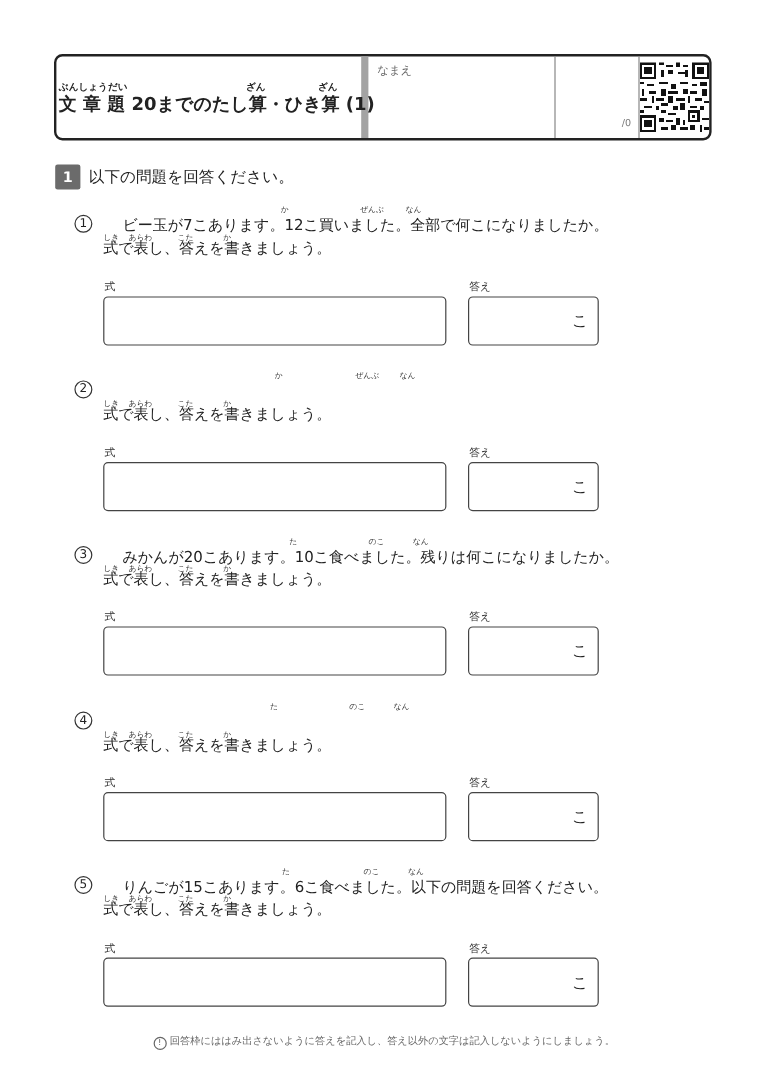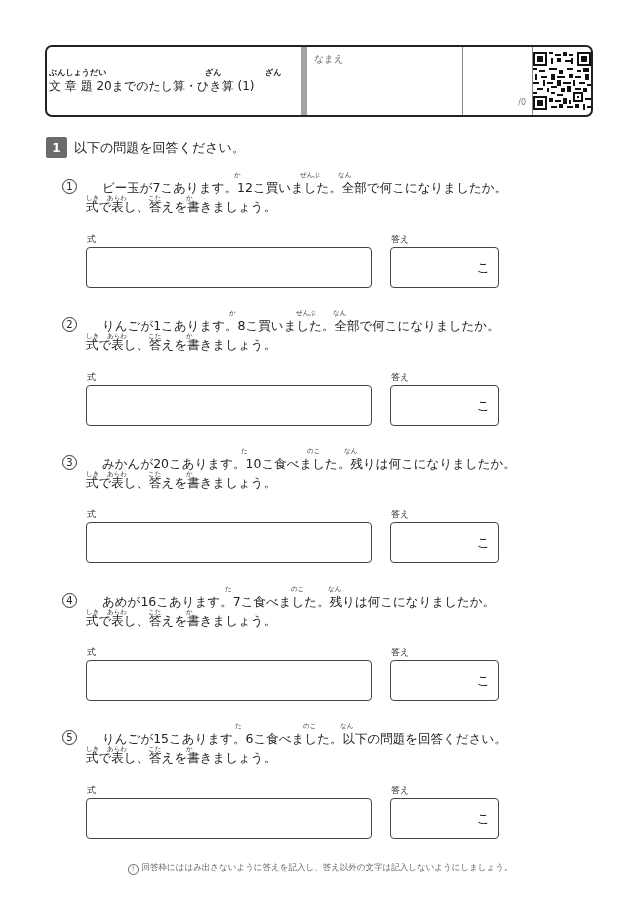--- a/index.html
+++ b/index.html
@@ -3,21 +3,21 @@
 <meta charset="utf-8">
 <style>
   html, body { margin:0; padding:0; background:#ffffff; }
   body { width:640px; height:905px; position:relative; font-family:"DejaVu Sans", "Liberation Sans", sans-serif; color:#222; overflow:hidden; }
   .header { position:absolute; left:45px; top:45px; width:548px; height:72px; border:2px solid #222; border-radius:7px; box-sizing:border-box; display:flex; }
   .h-title { width:257px; border-right:6px solid #a3a3a3; position:relative; }
   .h-name { width:156px; border-right:1px solid #888; position:relative; }
   .h-score { width:70px; border-right:1px solid #888; position:relative; }
   .h-qr { flex:1; display:flex; align-items:center; justify-content:center; }
   .title-ruby { position:absolute; font-size:8px; font-weight:bold; color:#222; top:20px; }
-  .title-text { position:absolute; left:2px; top:31px; font-size:12px; font-weight:normal; letter-spacing:0px; white-space:nowrap; }
+  .title-text { position:absolute; left:2px; top:31px; font-size:15px; font-weight:bold; letter-spacing:0px; white-space:nowrap; }
   .name-label { position:absolute; left:7px; top:6px; font-size:9.5px; color:#666; }
   .score-label { position:absolute; right:6px; bottom:8px; font-size:8px; color:#777; }
   .qr { width:58px; height:58px; }
 
   .section { position:absolute; left:46px; top:137px; display:flex; align-items:center; }
   .sec-num { width:21px; height:21px; background:#6b6b6b; color:#fff; font-size:12px; font-weight:bold; border-radius:2px; display:flex; align-items:center; justify-content:center; }
   .sec-text { margin-left:7px; font-size:13px; color:#222; }
 
   .q { position:absolute; left:62px; width:520px; }
   .q-line { position:relative; height:21px; font-size:12.5px; white-space:nowrap; }
@@ -150,21 +150,20 @@
 <div class="box-ans" style="top:247px">
     <span class="unit">こ</span>
   </div>
 
 <div class="q" style="top:315px">
   <div class="q-line">
     <span class="q-num">2</span>
     <span class="ruby" style="left:167px">か</span>
     <span class="ruby" style="left:234px">ぜんぶ</span>
     <span class="ruby" style="left:271px">なん</span>
-    <span class="q-text">りんごが1こあります。8こ買いました。全部で何こになりましたか。</span>
   </div>
   <div class="q-line2">
     <span class="ruby" style="left:24px;top:-4px">しき</span>
     <span class="ruby" style="left:45px;top:-4px">あらわ</span>
     <span class="ruby" style="left:86px;top:-4px">こた</span>
     <span class="ruby" style="left:124px;top:-4px">か</span>
     <span class="q-text2">式で表し、答えを書きましょう。</span>
   </div>
 </div>
 <span class="lbl" style="left:87px;top:371px">式</span>
@@ -196,21 +195,20 @@
 <div class="box-ans" style="top:522px">
     <span class="unit">こ</span>
   </div>
 
 <div class="q" style="top:591px">
   <div class="q-line">
     <span class="q-num">4</span>
     <span class="ruby" style="left:163px">た</span>
     <span class="ruby" style="left:229px">のこ</span>
     <span class="ruby" style="left:266px">なん</span>
-    <span class="q-text">あめが16こあります。7こ食べました。残りは何こになりましたか。</span>
   </div>
   <div class="q-line2">
     <span class="ruby" style="left:24px;top:-4px">しき</span>
     <span class="ruby" style="left:45px;top:-4px">あらわ</span>
     <span class="ruby" style="left:86px;top:-4px">こた</span>
     <span class="ruby" style="left:124px;top:-4px">か</span>
     <span class="q-text2">式で表し、答えを書きましょう。</span>
   </div>
 </div>
 <span class="lbl" style="left:87px;top:646px">式</span>

